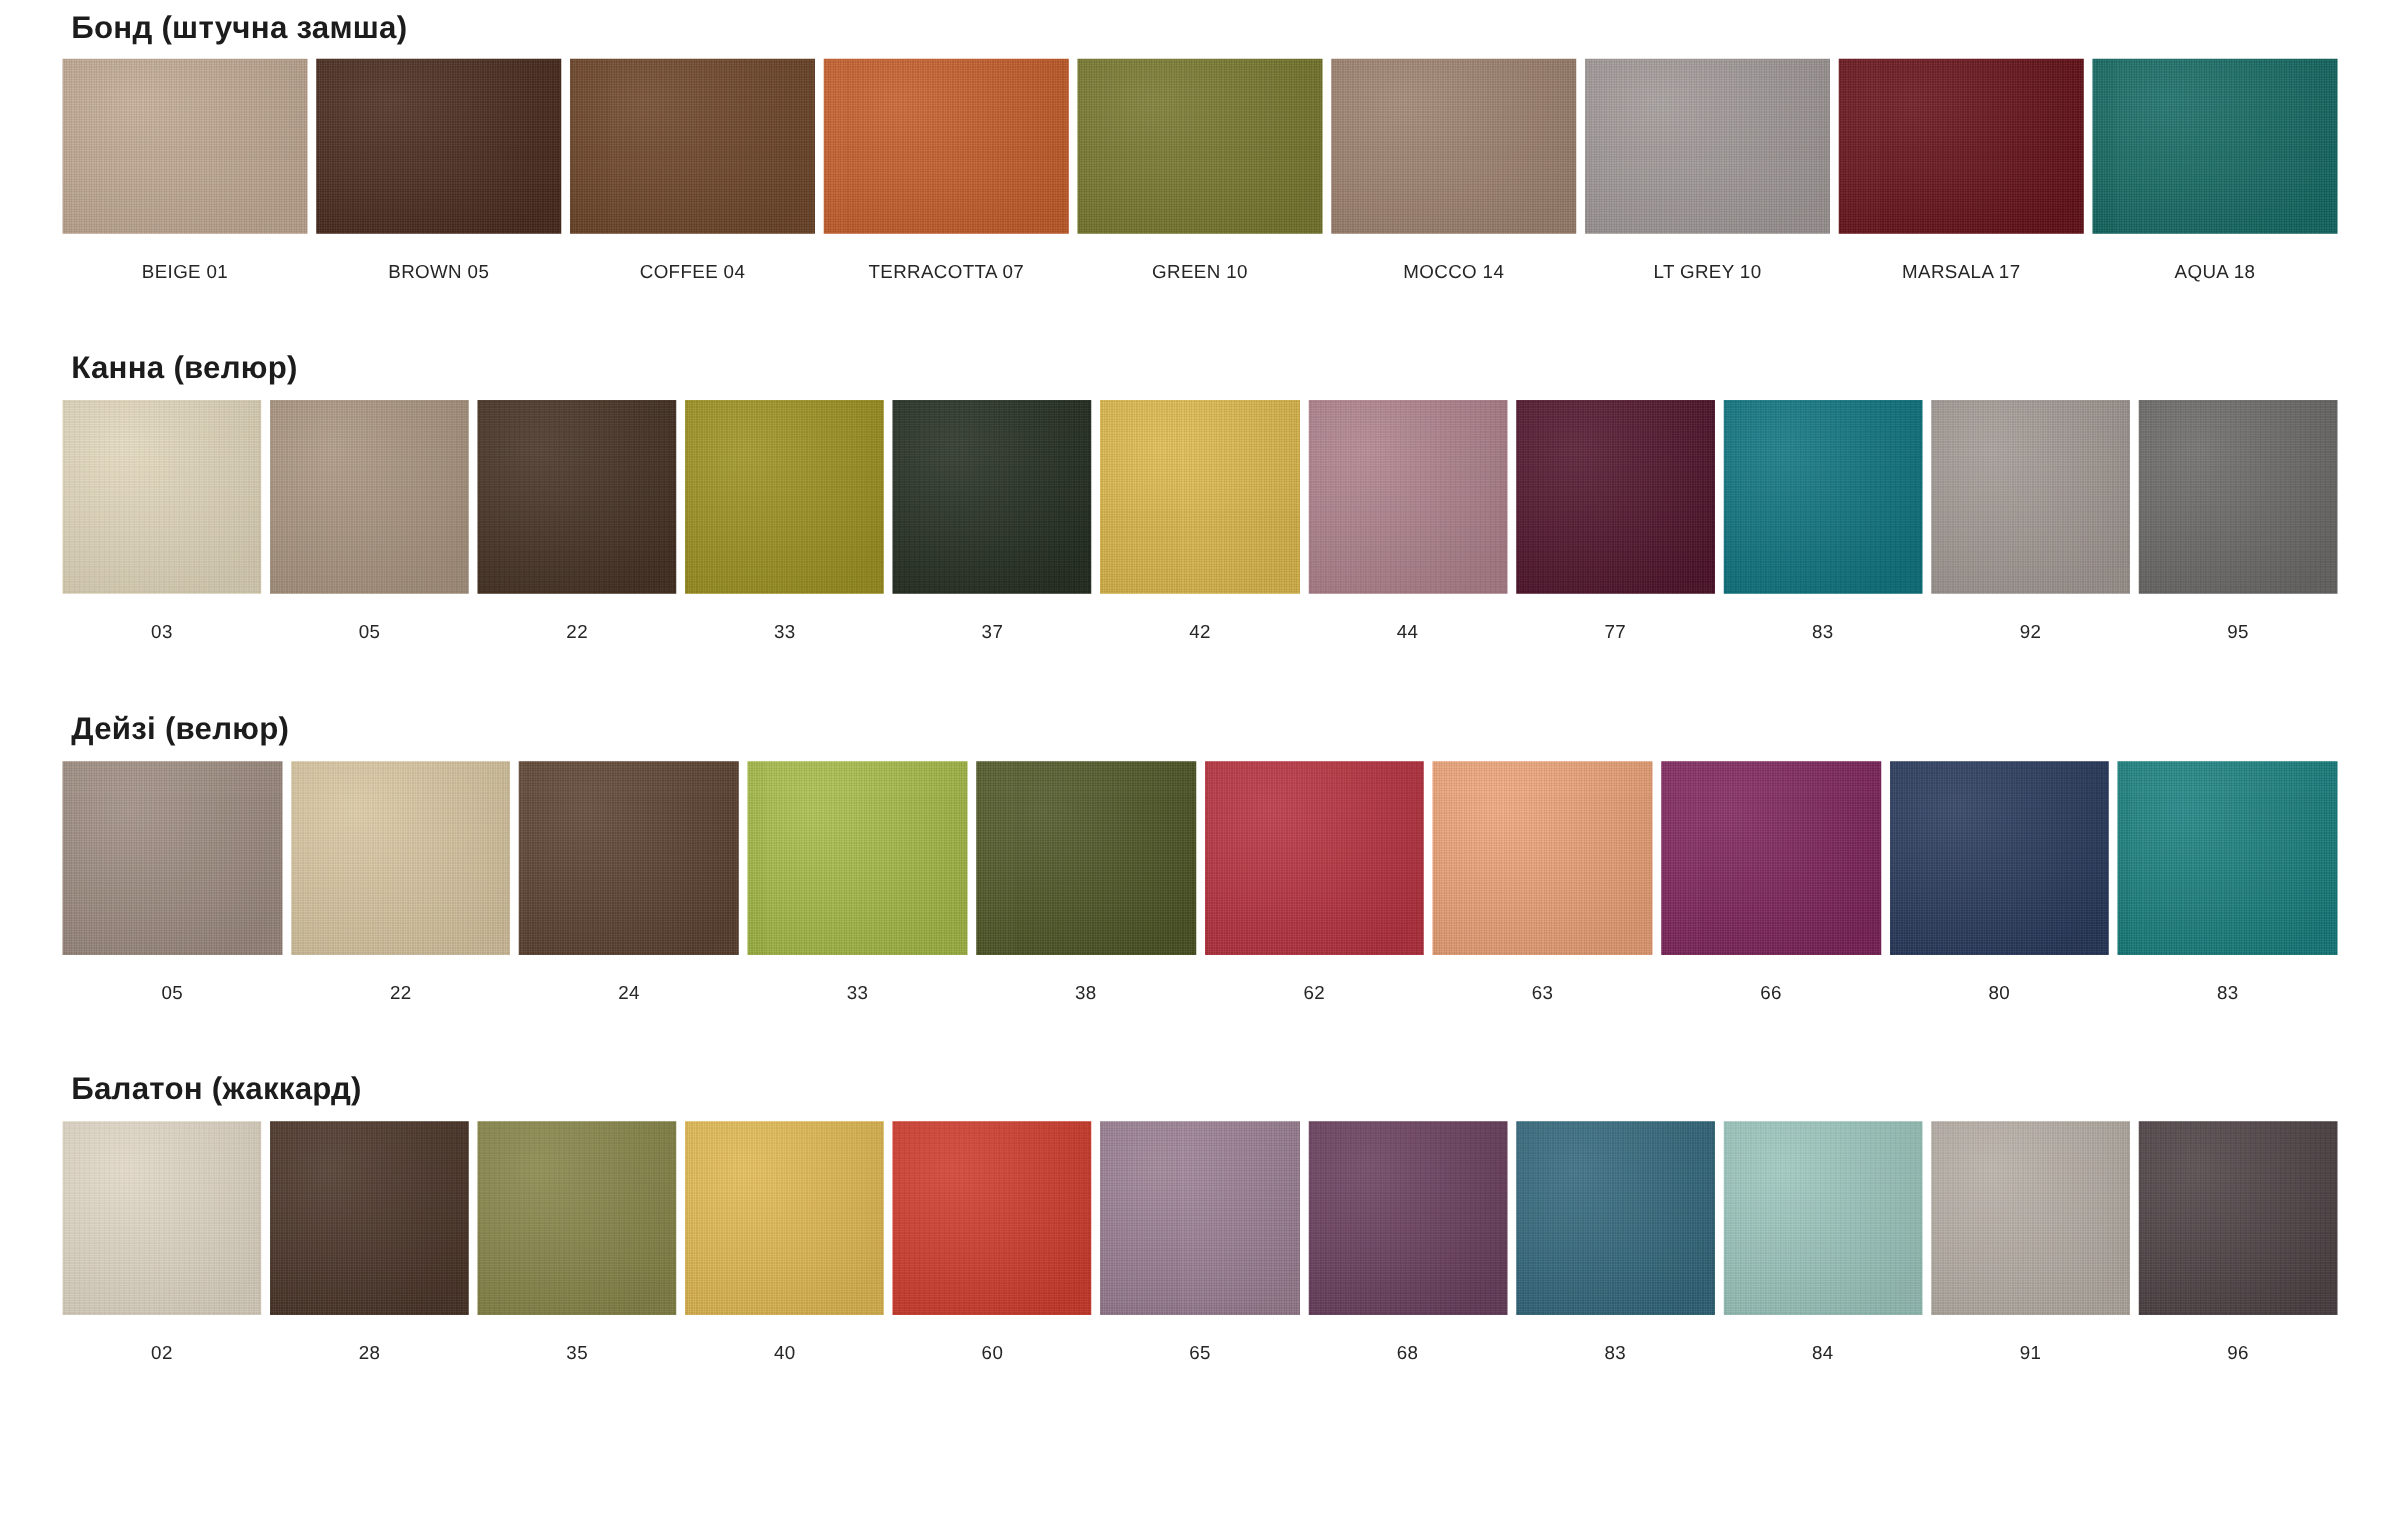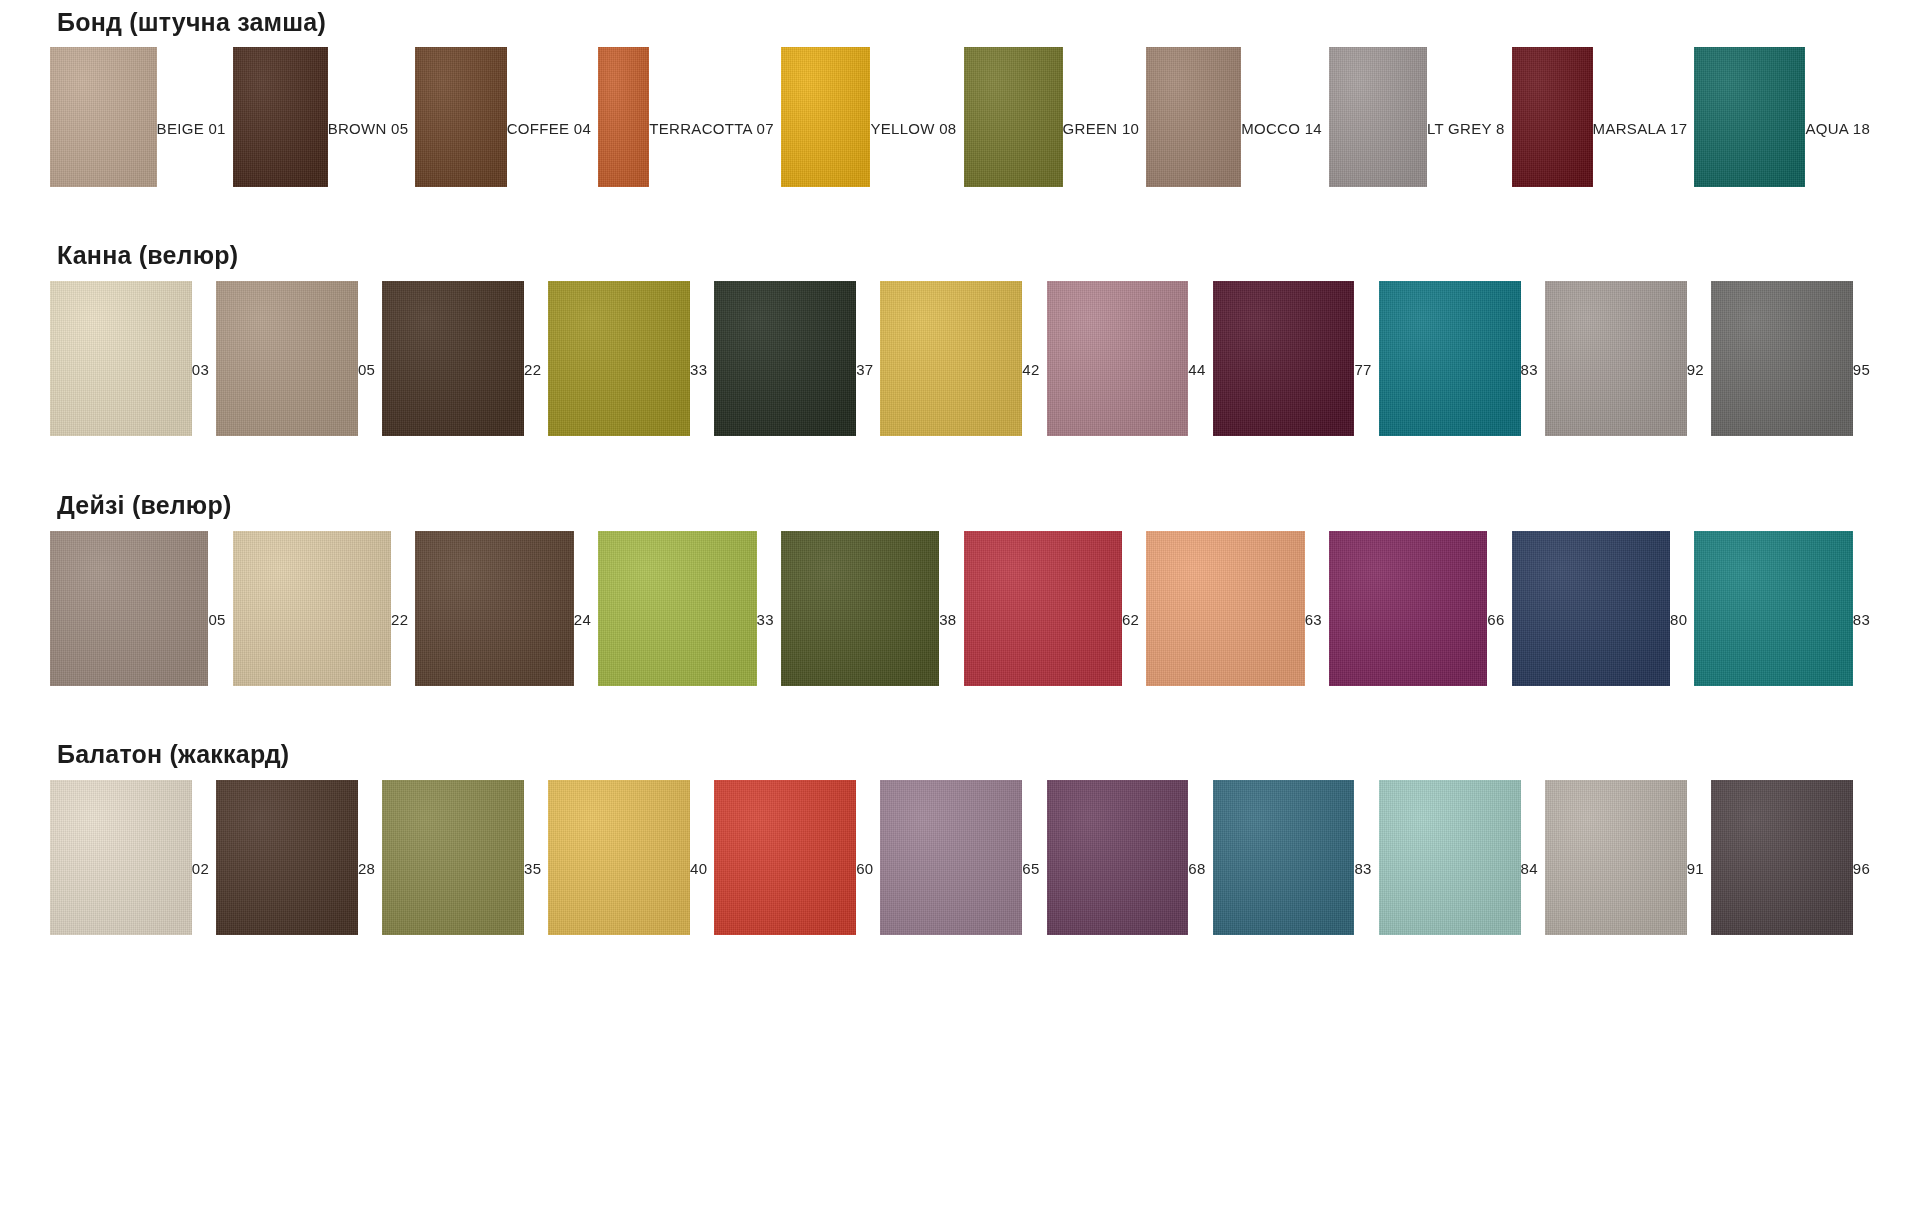--- a/index.html
+++ b/index.html
@@ -31,21 +31,21 @@
     padding-left: 7px;
   }
   .swatch-row {
     display: flex;
     width: 100%;
     gap: 7px;
   }
   .swatch-cell {
     flex: 1 1 0;
     display: flex;
-    flex-direction: row;
+    flex-direction: column;
     align-items: center;
   }
   .swatch {
     width: 100%;
     height: 140px;
     position: relative;
     overflow: hidden;
   }
   .swatch::after {
     content: "";
@@ -99,34 +99,30 @@
         </div>
         <div class="swatch-cell">
           <div class="swatch" style="background-color: rgb(109, 67, 38);"></div>
           <div class="swatch-label">COFFEE 04</div>
         </div>
         <div class="swatch-cell">
           <div class="swatch" style="background-color: rgb(203, 95, 42);"></div>
           <div class="swatch-label">TERRACOTTA 07</div>
         </div>
         <div class="swatch-cell">
-          <div class="swatch" style="background-color: rgb(237, 177, 17);"></div>
-          <div class="swatch-label">YELLOW 08</div>
-        </div>
-        <div class="swatch-cell">
           <div class="swatch" style="background-color: rgb(119, 121, 43);"></div>
           <div class="swatch-label">GREEN 10</div>
         </div>
         <div class="swatch-cell">
           <div class="swatch" style="background-color: rgb(162, 133, 114);"></div>
           <div class="swatch-label">MOCCO 14</div>
         </div>
         <div class="swatch-cell">
           <div class="swatch" style="background-color: rgb(162, 154, 153);"></div>
-          <div class="swatch-label">LT GREY 8</div>
+          <div class="swatch-label">LT GREY 10</div>
         </div>
         <div class="swatch-cell">
           <div class="swatch" style="background-color: rgb(104, 16, 24);"></div>
           <div class="swatch-label">MARSALA 17</div>
         </div>
         <div class="swatch-cell">
           <div class="swatch" style="background-color: rgb(17, 106, 99);"></div>
           <div class="swatch-label">AQUA 18</div>
         </div>
       </div>

